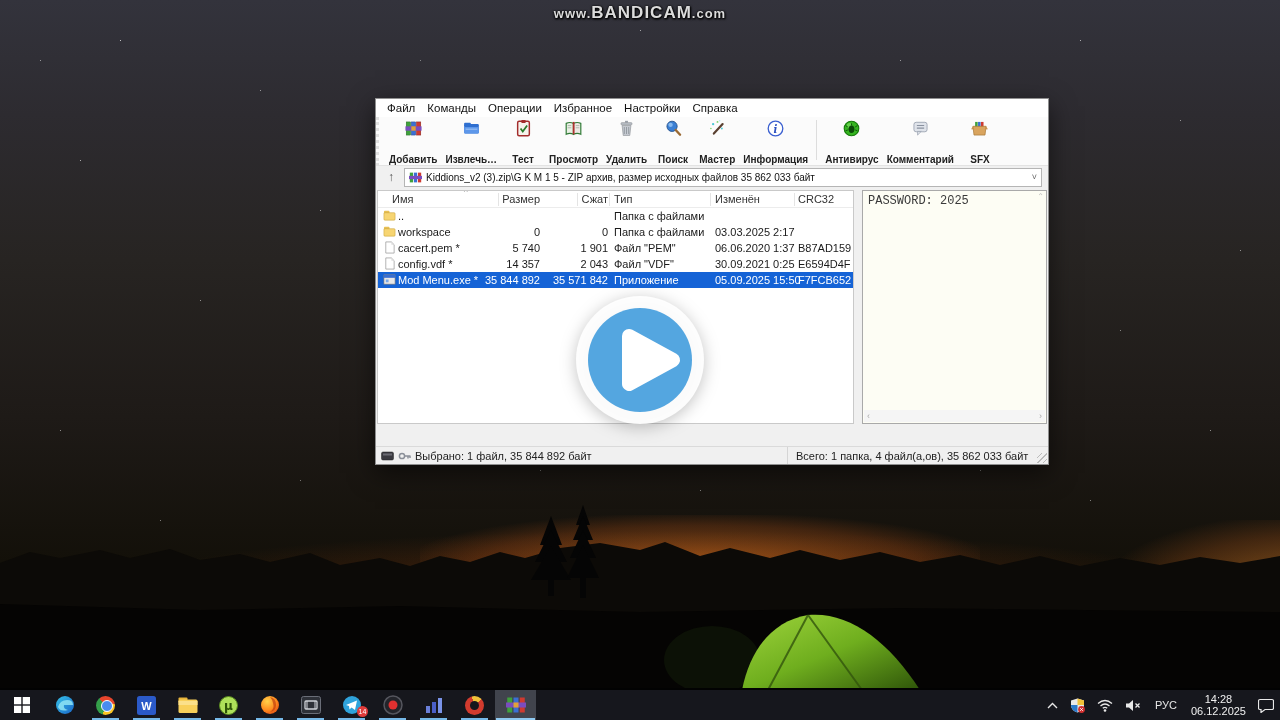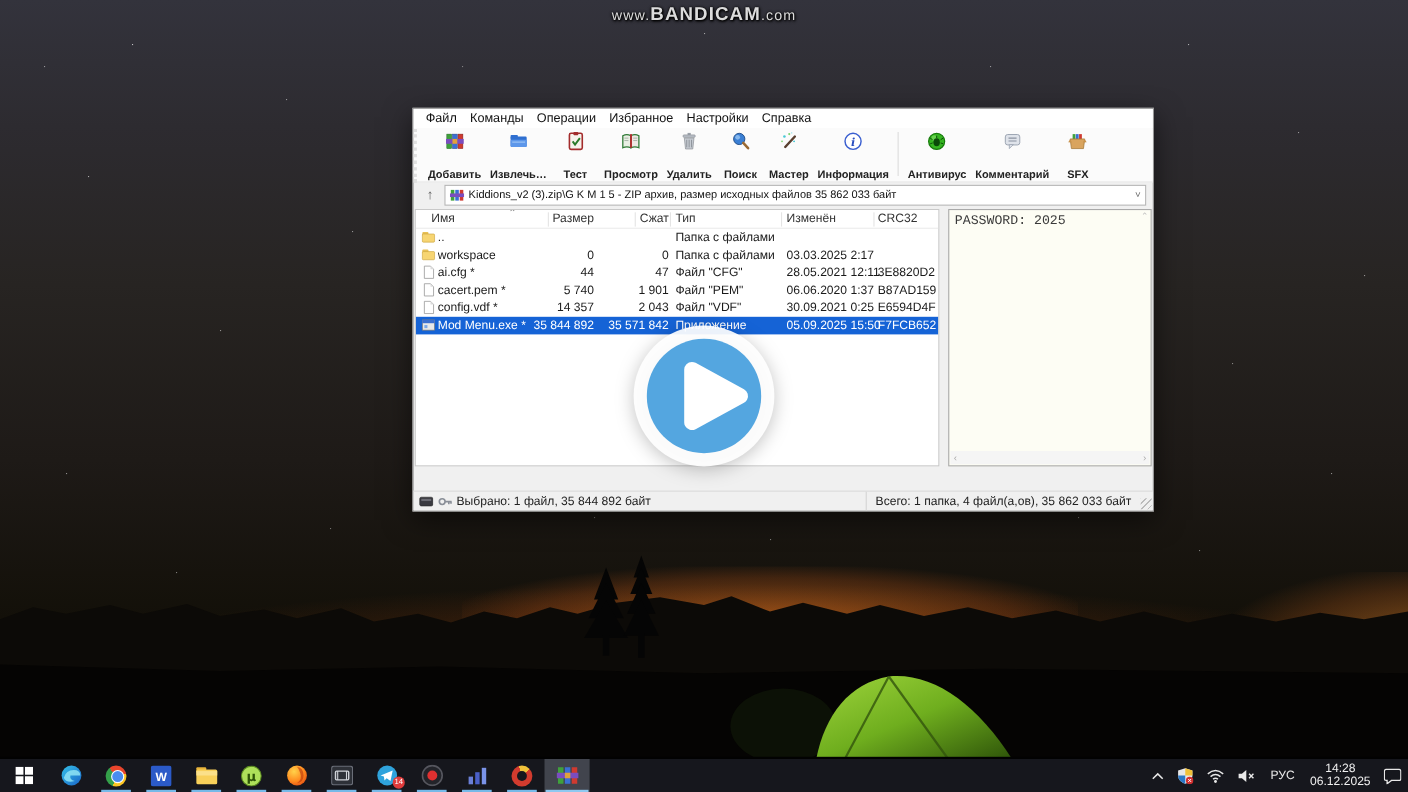--- a/index.html
+++ b/index.html
@@ -17,21 +17,21 @@
       980px 470px rgba(255,255,255,.4), 40px 60px rgba(255,255,255,.5), 420px 60px rgba(255,255,255,.4); }
   .glow-band { position:absolute; left:0; top:520px; width:1280px; height:110px;
     background:radial-gradient(ellipse 55% 60% at 52% 55%, rgba(190,80,20,.35), transparent 75%); }
   .glow1 { position:absolute; left:420px; top:515px; width:560px; height:95px;
     background:radial-gradient(ellipse at center, rgba(238,122,32,.55), rgba(200,90,25,.25) 55%, transparent 75%); }
   .glow2 { position:absolute; left:1120px; top:520px; width:240px; height:140px;
     background:radial-gradient(ellipse at 80% 50%, rgba(248,148,48,.55), rgba(200,100,30,.25) 55%, transparent 78%); }
   .scenery { position:absolute; left:0; top:0; width:1280px; height:720px; }
   .watermark { position:absolute; top:3px; left:50%; transform:translateX(-50%); white-space:nowrap;
     color:#dcdcdc; text-shadow:0 1px 3px #000, 0 0 2px #111, 1px 1px 2px #000; letter-spacing:1px; }
-  .watermark .wm-small { font-size:13px; font-weight:normal; }
+  .watermark .wm-small { font-size:13px; font-weight:bold; }
   .watermark .wm-big { font-size:17px; font-weight:bold; }
 
   
   .win { position:absolute; left:375px; top:98px; width:674px; height:367px; background:#f0f0f0;
          border:1px solid #8f8f8f; box-shadow:0 8px 24px rgba(0,0,0,.55); font-size:11px; color:#111;
          display:flex; flex-direction:column; }
   .titlebar { height:24px; background:#fff; display:flex; align-items:center; padding-left:7px; flex:none; }
   .titlebar .ttl { font-size:12px; margin-left:5px; flex:1; color:#000; }
   .winbtns { display:flex; height:24px; }
   .winbtn { width:32px; display:flex; align-items:center; justify-content:center; color:#444; font-size:12px; cursor:default; }
@@ -299,32 +299,20 @@
             <rect x="1" y="2" width="6" height="4" rx="1" fill="#e8c055"></rect>
               <rect x="1" y="4" width="12" height="8" rx="1" fill="#f7d572" stroke="#c9a23a" stroke-width="0.6"></rect>
           </svg>
           <span class="cell c-name">workspace</span>
           <span class="cell c-size">0</span>
           <span class="cell c-packed">0</span>
           <span class="cell c-type">Папка с файлами</span>
           <span class="cell c-mod">03.03.2025 2:17</span>
         </div>
 
-        <div class="row">
-          <svg class="c-icon" viewBox="0 0 14 14">
-            <path d="M3,1 h6 l3,3 v9 h-9 Z" fill="#fff" stroke="#9a9a9a" stroke-width="0.8"></path>
-              <path d="M9,1 l3,3 h-3 Z" fill="#dcdcdc"></path>
-          </svg>
-          <span class="cell c-name">ai.cfg *</span>
-          <span class="cell c-size">44</span>
-          <span class="cell c-packed">47</span>
-          <span class="cell c-type">Файл "CFG"</span>
-          <span class="cell c-mod">28.05.2021 12:11</span>
-          <span class="cell c-crc">3E8820D2</span>
-        </div>
 
         <div class="row">
           <svg class="c-icon" viewBox="0 0 14 14">
             <path d="M3,1 h6 l3,3 v9 h-9 Z" fill="#fff" stroke="#9a9a9a" stroke-width="0.8"></path>
               <path d="M9,1 l3,3 h-3 Z" fill="#dcdcdc"></path>
           </svg>
           <span class="cell c-name">cacert.pem *</span>
           <span class="cell c-size">5 740</span>
           <span class="cell c-packed">1 901</span>
           <span class="cell c-type">Файл "PEM"</span>

